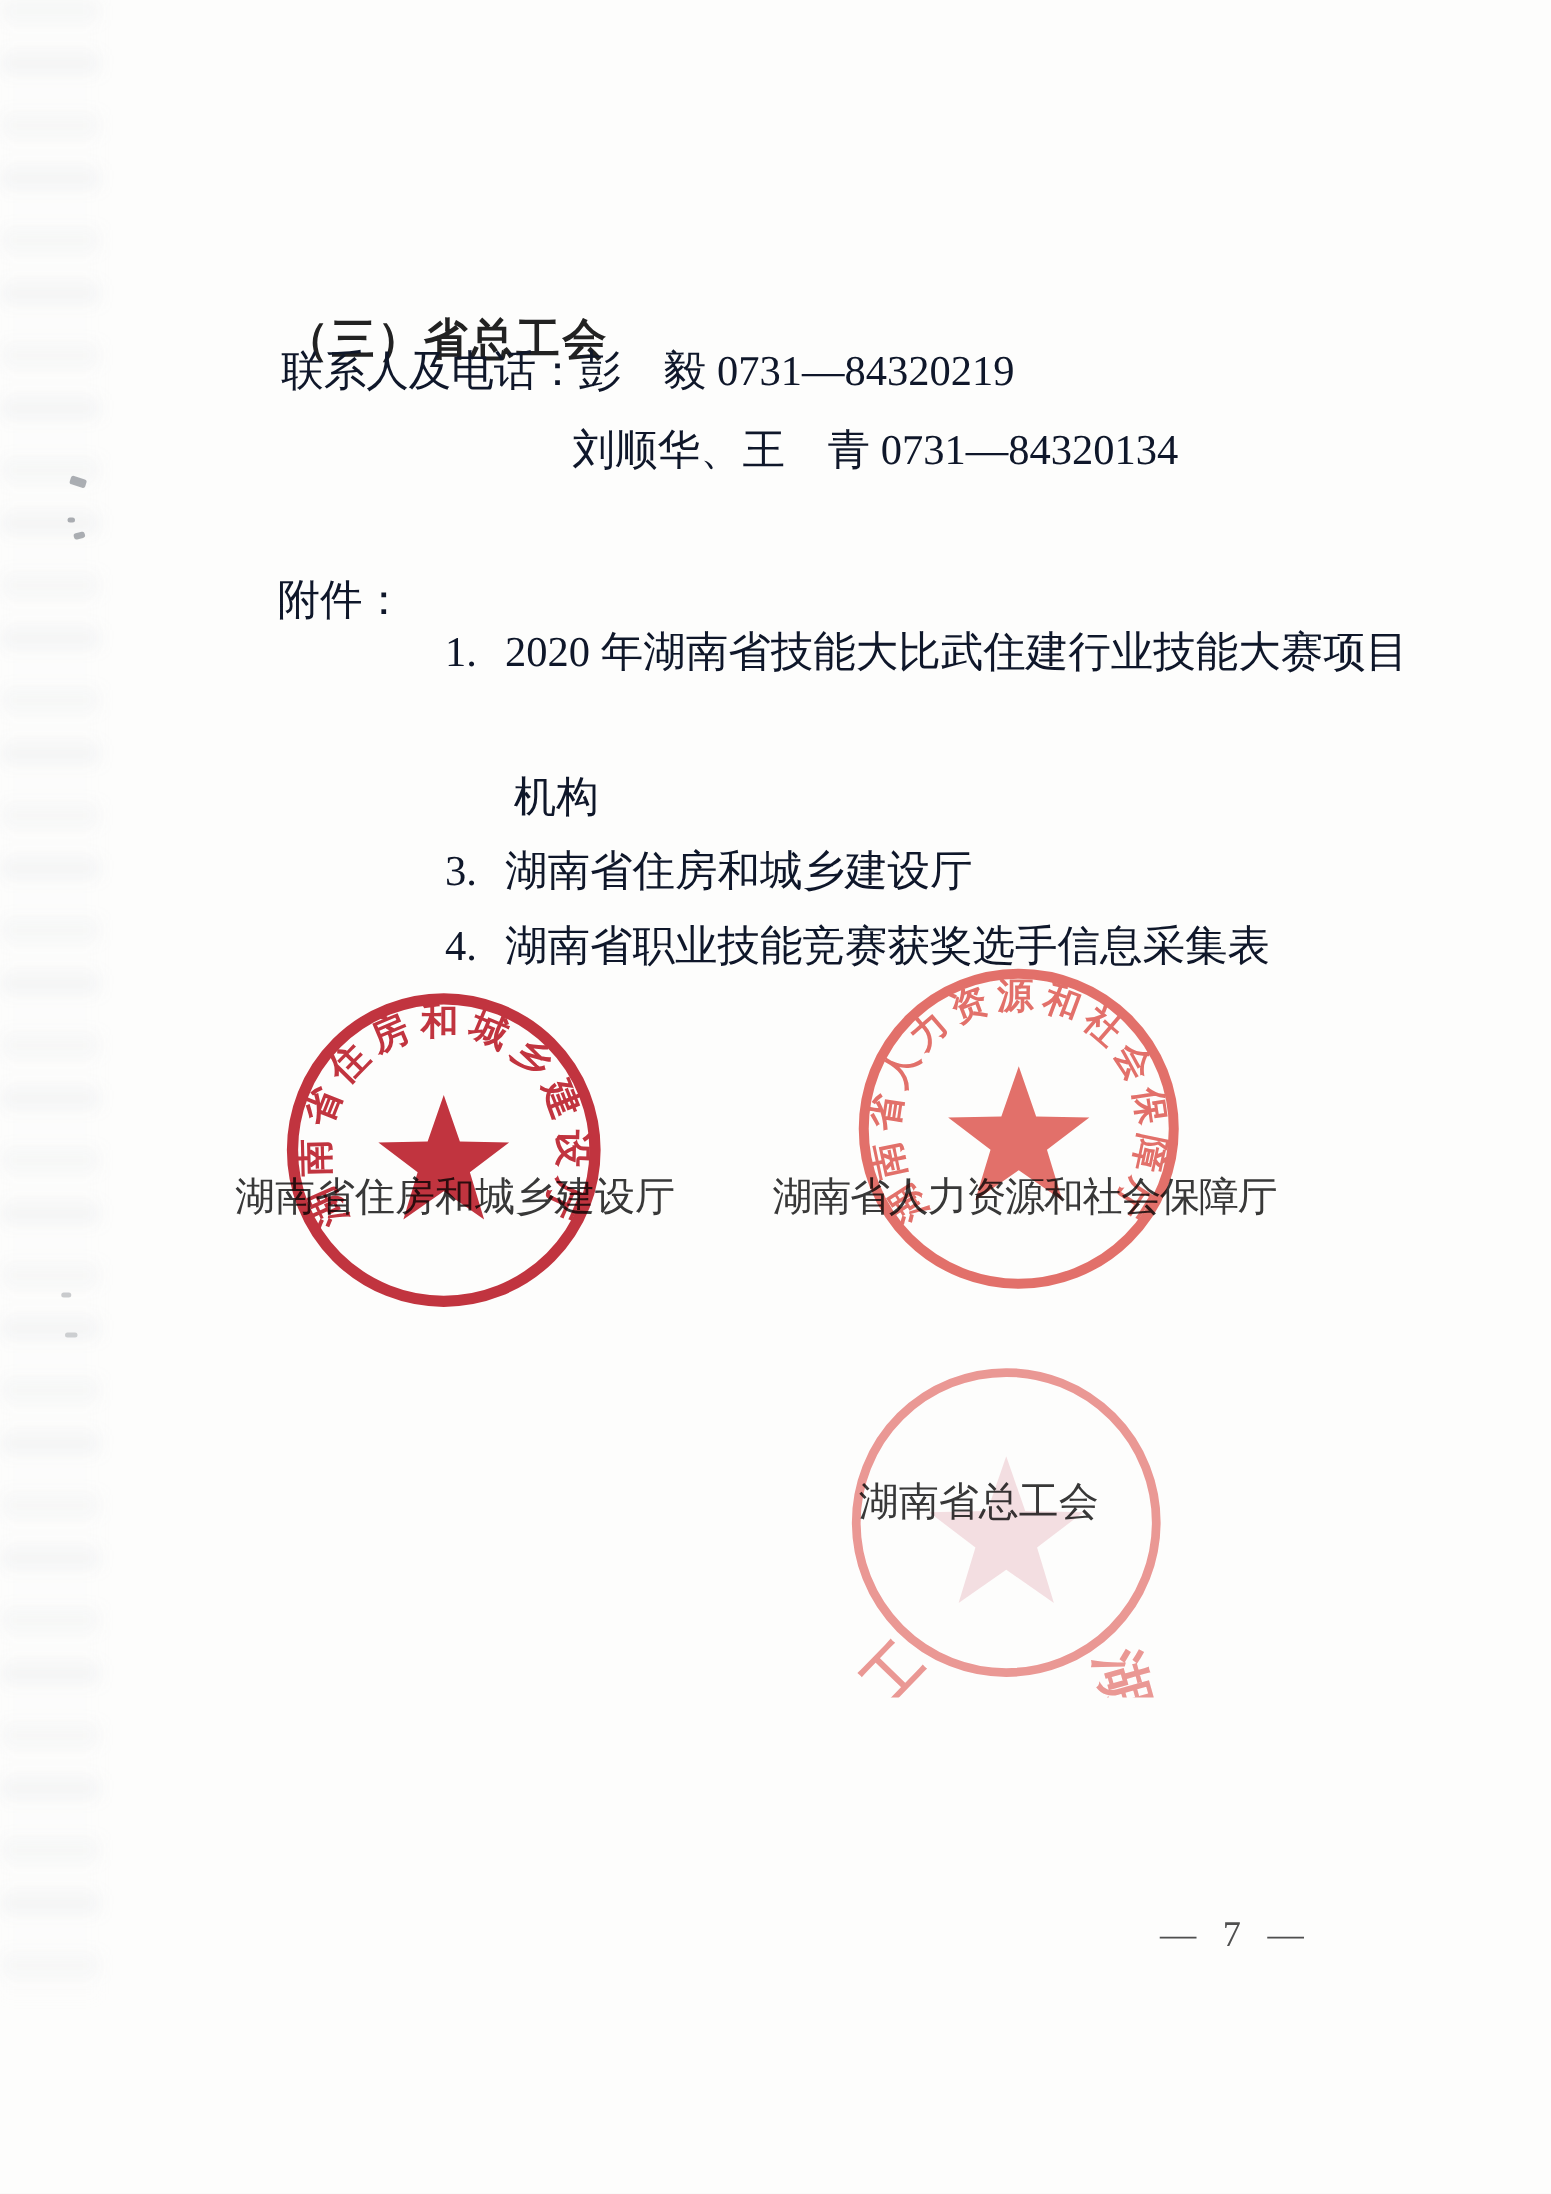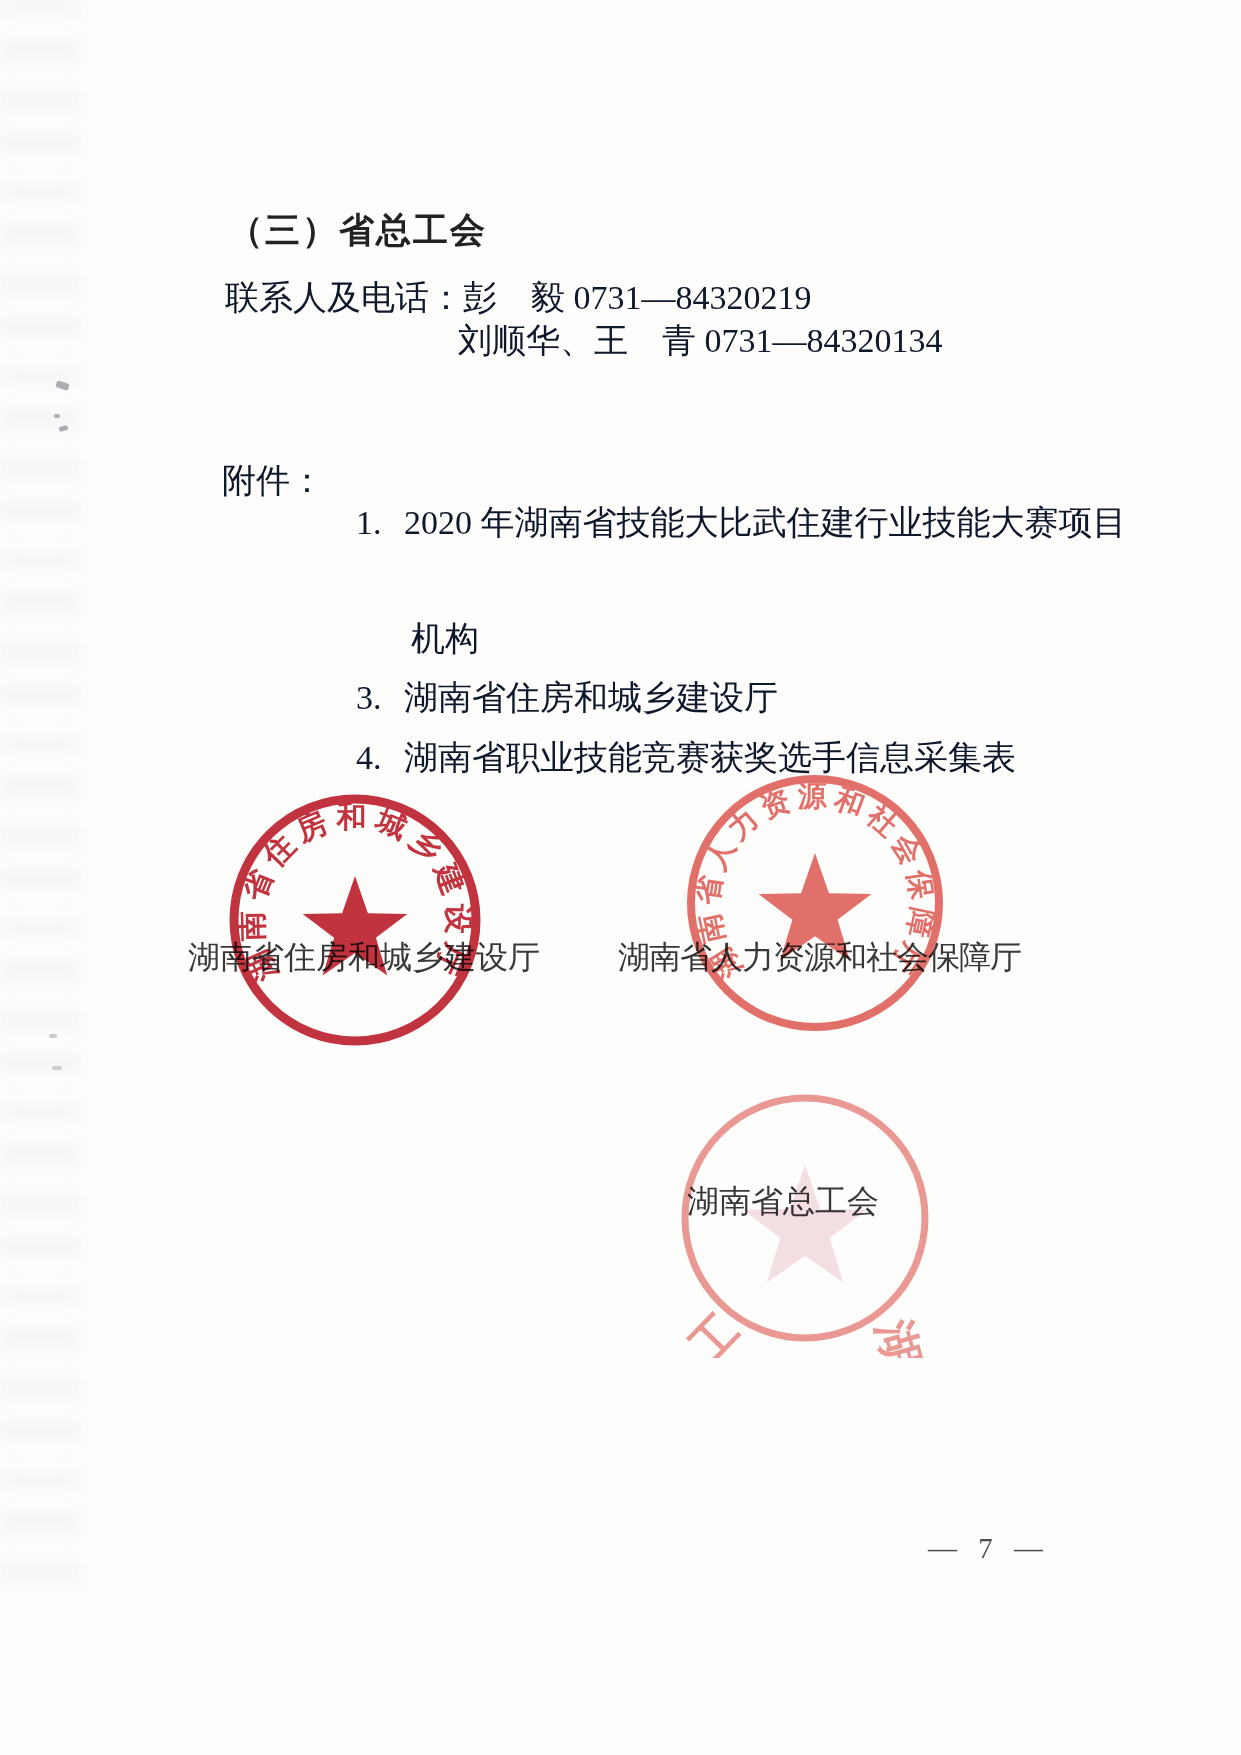--- a/index.html
+++ b/index.html
@@ -4,21 +4,21 @@
 <style>
   html,body{margin:0;padding:0;}
   body{width:1241px;height:1755px;background:#f4f4f4;}
   .page{
     position:relative;width:1241px;height:1755px;background:#fdfdfc;
     overflow:hidden;
     font-family:"Liberation Serif","DejaVu Serif",serif;
     color:#2e2e2e;
   }
   .line{position:absolute;white-space:pre;font-size:34px;line-height:42px;color:#0f172a;}
-  .heading{font-weight:700;font-size:35px;letter-spacing:2px;color:#222;}
+  .heading{font-weight:700;font-size:35px;letter-spacing:2px;color:#222;margin-top:41px;}
   .num{display:inline-block;width:48px;}
   .org{font-size:32px;color:#383838;}
   .pageno{position:absolute;font-size:29px;color:#4f4f4f;letter-spacing:7px;white-space:pre;}
   .seal{position:absolute;mix-blend-mode:multiply;}
   .seal svg{display:block;}
   .seal-housing{left:215px;top:780px;opacity:.93;}
   .seal-hr{left:675px;top:763px;opacity:.86;}
   .seal-union{left:665px;top:1078px;opacity:.82;}
   
   .edge-strip{
@@ -43,21 +43,21 @@
   <div class="edge-strip"></div>
   <div class="speck sp1"></div>
   <div class="speck sp2"></div>
   <div class="speck sp3"></div>
   <div class="speck sp4"></div>
   <div class="speck sp5"></div>
 
   <div class="line heading" style="left:228px;top:210px;">（三）省总工会</div>
 
   <div class="line" style="left:225px;top:277px;">联系人及电话：彭　毅 0731—84320219</div>
-  <div class="line" style="left:458px;top:320px;">刘顺华、王　青 0731—84320134</div>
+  <div class="line" style="left:458px;top:340px;">刘顺华、王　青 0731—84320134</div>
 
   <div class="line" style="left:222px;top:460px;">附件：</div>
 
   <div class="line" style="left:322px;top:460px;">
     <span class="num">1.</span><span>2020 年湖南省技能大比武住建行业技能大赛项目</span>
   </div>
   <div class="line" style="left:377px;top:576px;">
     <span>机构</span>
   </div>
   <div class="line" style="left:322px;top:635px;">

